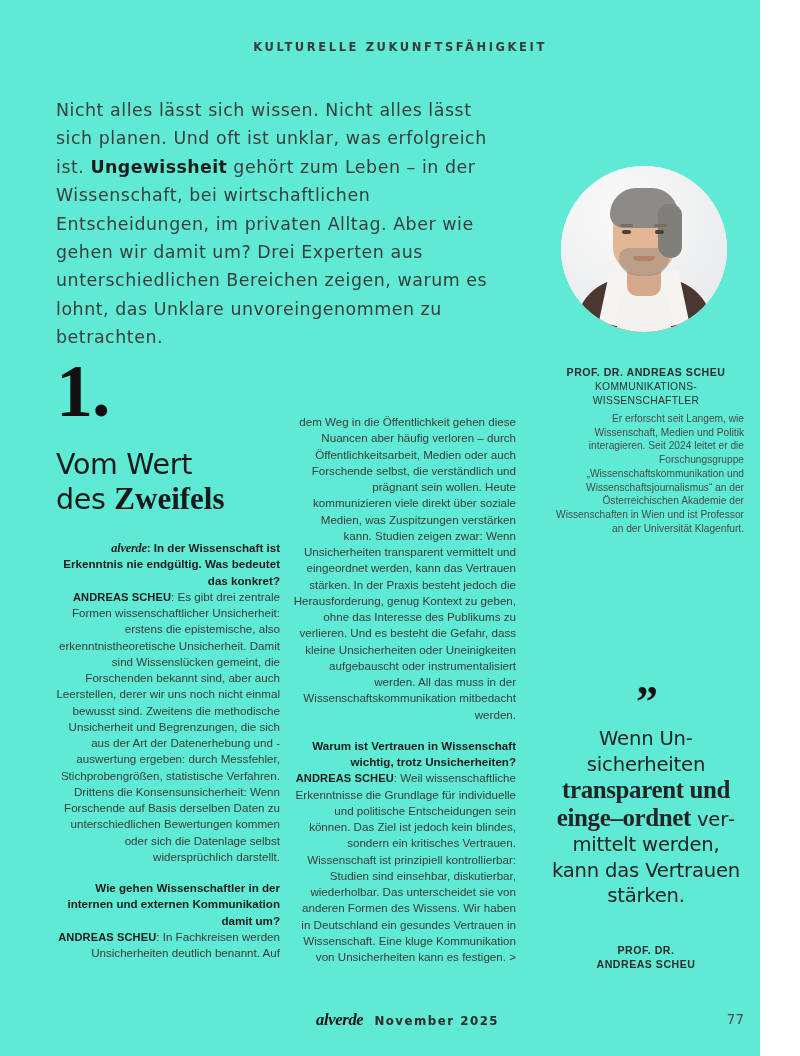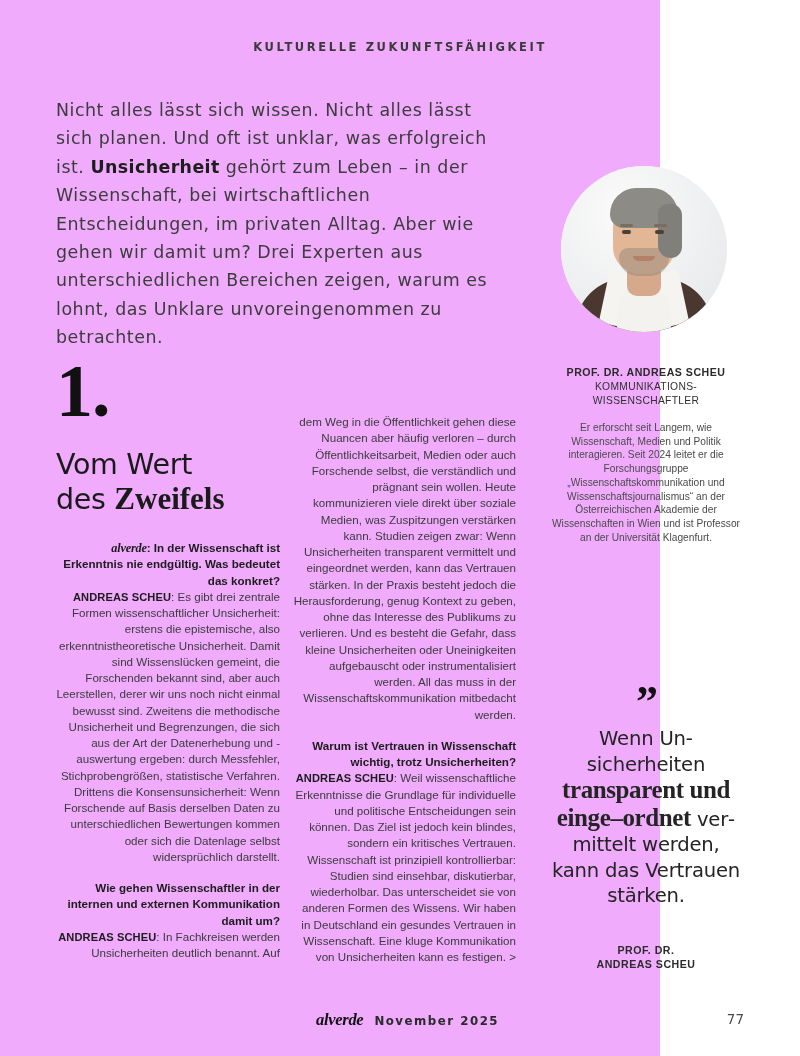--- a/index.html
+++ b/index.html
@@ -10,23 +10,23 @@
     height: 1056px;
     background: #ffffff;
     font-family: "Liberation Sans", sans-serif;
     color: #2b2b2b;
     position: relative;
     overflow: hidden;
   }
 
   .page {
     position: relative;
-    width: 660px;
+    width: 760px;
     height: 1056px;
-    background: #f0abfc;
+    background: #5eead4;
   }
 
   
   .running-head {
     position: absolute;
     top: 40px;
     left: 0;
     width: 800px;
     text-align: center;
     font-size: 11.5px;
@@ -200,25 +200,26 @@
     margin-bottom: 2px;
   }
   .cap-role {
     font-size: 10.3px;
     font-weight: 400;
     letter-spacing: 0.3px;
     color: #2f2f2f;
     line-height: 13.5px;
   }
   .cap-bio {
-    margin-top: 14px;
+    margin-top: 5px;
     font-size: 10.2px;
     line-height: 13.7px;
     color: #4a4a4a;
     font-family: "Liberation Sans", sans-serif;
+    text-align: right;
   }
 
   
   .numeral {
     position: absolute;
     top: 358px;
     left: 56px;
     font-family: "Liberation Serif", serif;
     font-weight: 700;
     font-size: 74px;
@@ -362,21 +363,21 @@
   }
 </style>
 </head>
 <body>
 
 <div class="page">
 
   <div class="running-head">KULTURELLE ZUKUNFTSFÄHIGKEIT</div>
 
   <div class="standfirst">
-    <span>Nicht alles lässt sich wissen. Nicht alles lässt sich planen. Und oft ist unklar, was erfolgreich ist. </span><b>Unsicherheit</b><span> gehört zum Leben – in der Wissenschaft, bei wirtschaftlichen Entscheidungen, im privaten Alltag. Aber wie gehen wir damit um? Drei Experten aus unterschiedlichen Bereichen zeigen, warum es lohnt, das Unklare unvoreingenommen zu betrachten.</span>
+    <span>Nicht alles lässt sich wissen. Nicht alles lässt sich planen. Und oft ist unklar, was erfolgreich ist. </span><b>Ungewissheit</b><span> gehört zum Leben – in der Wissenschaft, bei wirtschaftlichen Entscheidungen, im privaten Alltag. Aber wie gehen wir damit um? Drei Experten aus unterschiedlichen Bereichen zeigen, warum es lohnt, das Unklare unvoreingenommen zu betrachten.</span>
   </div>
 
   <div class="portrait-wrap">
     <div class="portrait">
       <div class="bg"></div>
       <div class="p-shoulders"></div>
       <div class="p-collar-l"></div>
       <div class="p-collar-r"></div>
       <div class="p-shirt"></div>
       <div class="p-neck"></div>

